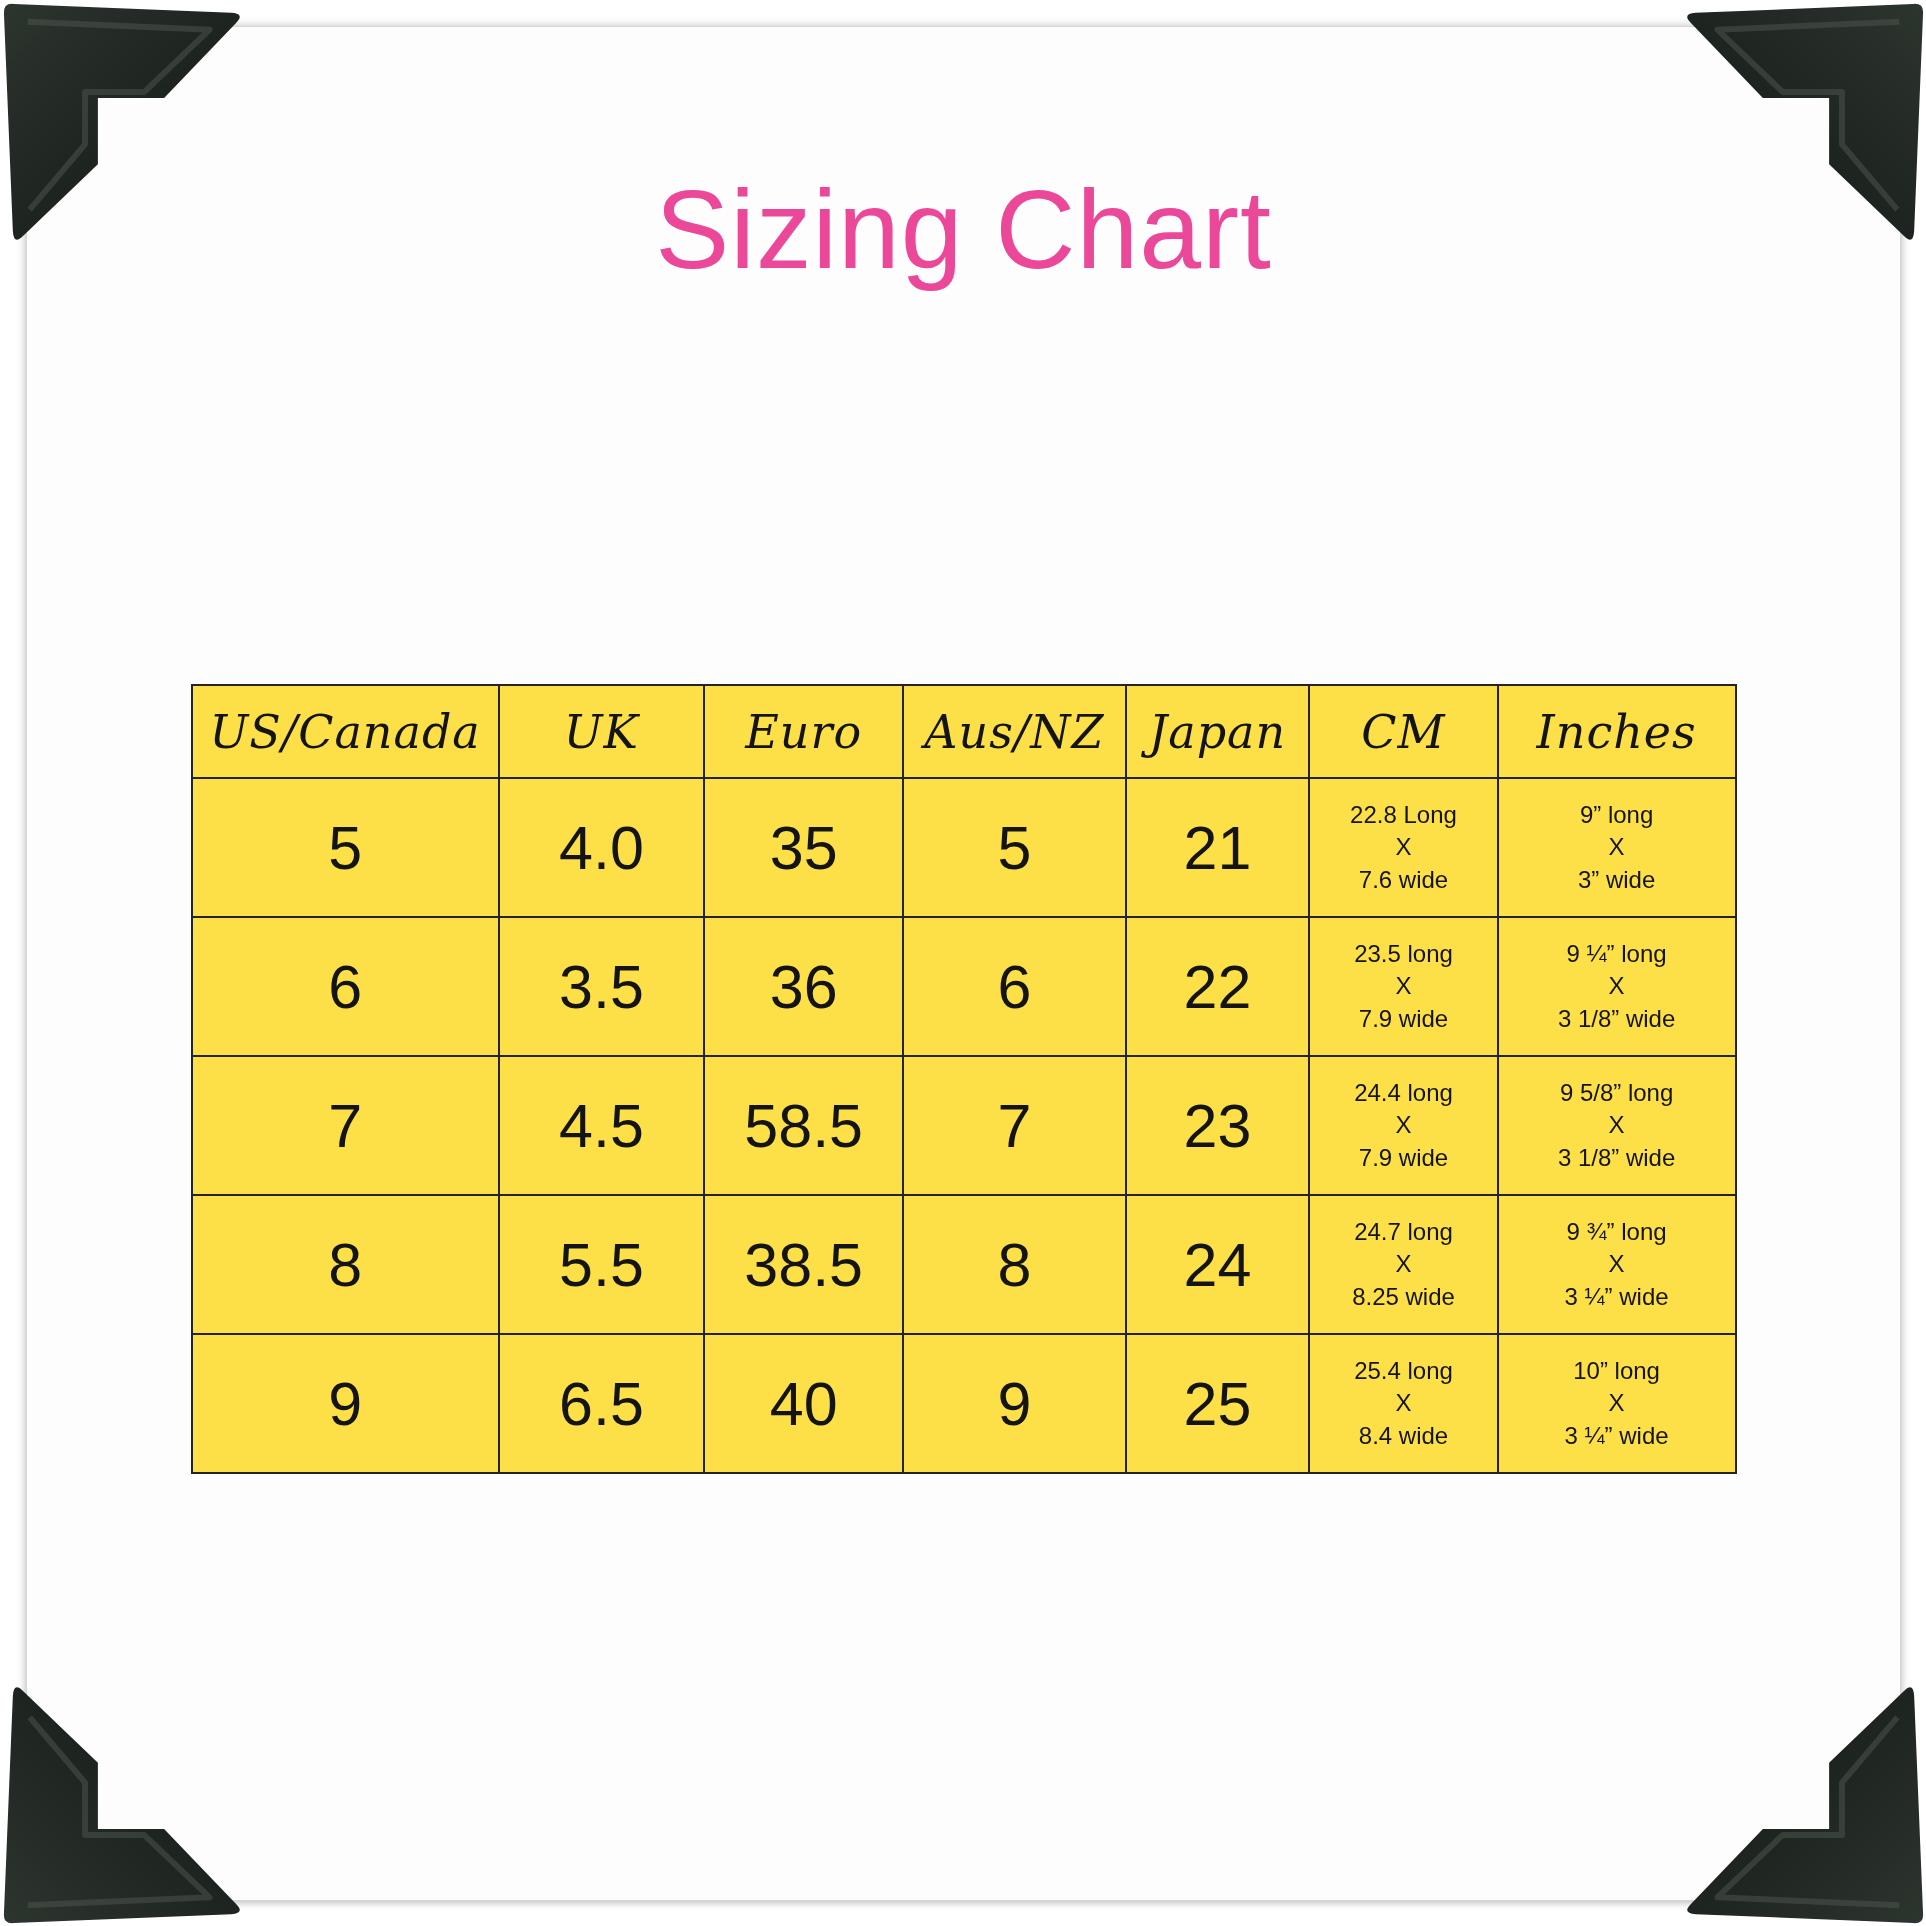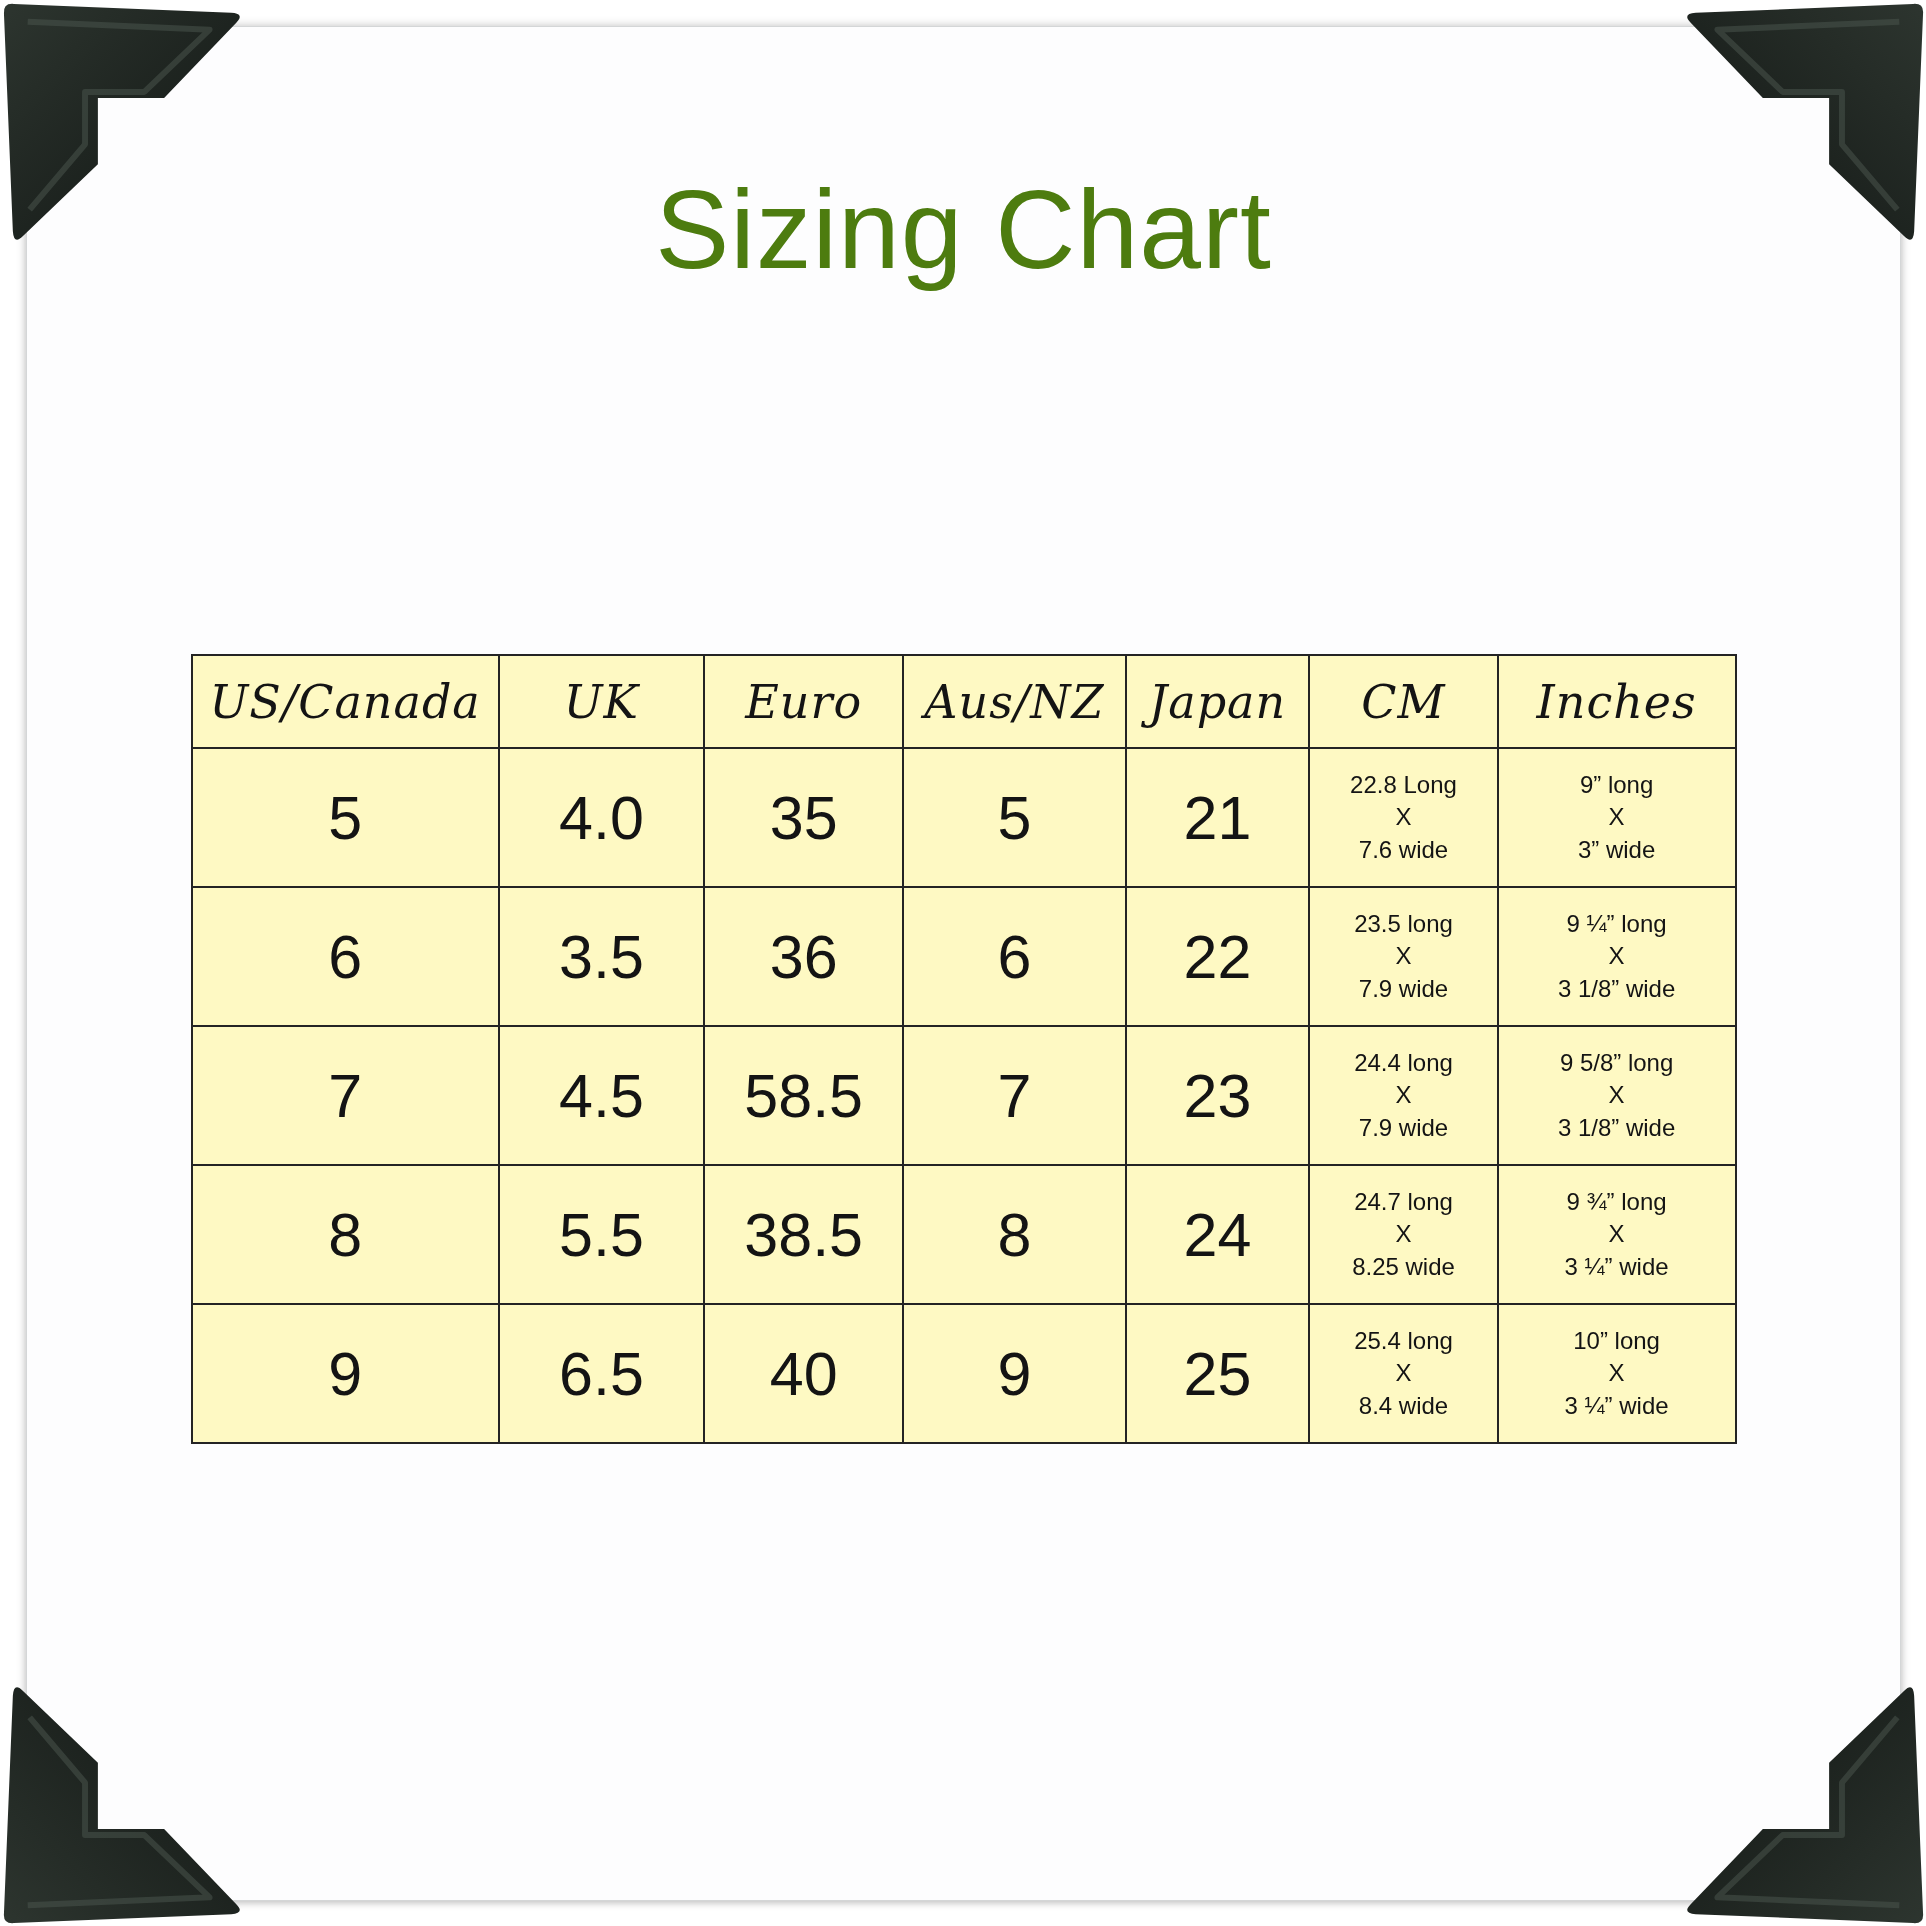--- a/index.html
+++ b/index.html
@@ -26,44 +26,44 @@
     box-shadow: 0 0 10px rgba(0,0,0,0.20), 0 2px 6px rgba(0,0,0,0.12);
   }
   .title {
     position: absolute;
     top: 166px;
     left: 0; right: 0;
     text-align: center;
     font-size: 111px;
     font-weight: 500;
     letter-spacing: 1px;
-    color: #4d7c0f;
+    color: #ec4899;
   }
   .note {
     position: absolute;
     top: 420px;
     left: 50%;
     transform: translateX(-50%);
     width: 1168px;
     text-align: center;
     font-size: 40px;
     line-height: 1.45;
     color: #1a1a1a;
   }
   .note b { font-weight: 700; }
 
   table.size-table {
     position: absolute;
-    top: 654px;
+    top: 684px;
     left: 50%;
     transform: translateX(-50%);
     width: 1546px;
     border-collapse: collapse;
     table-layout: fixed;
-    background: #fef9c3;
+    background: #fde047;
   }
   .size-table th, .size-table td {
     border: 2px solid #242424;
     text-align: center;
     vertical-align: middle;
     padding: 0;
   }
   .size-table th {
     height: 91px;
     font-family: "DejaVu Serif", cursive, serif;

